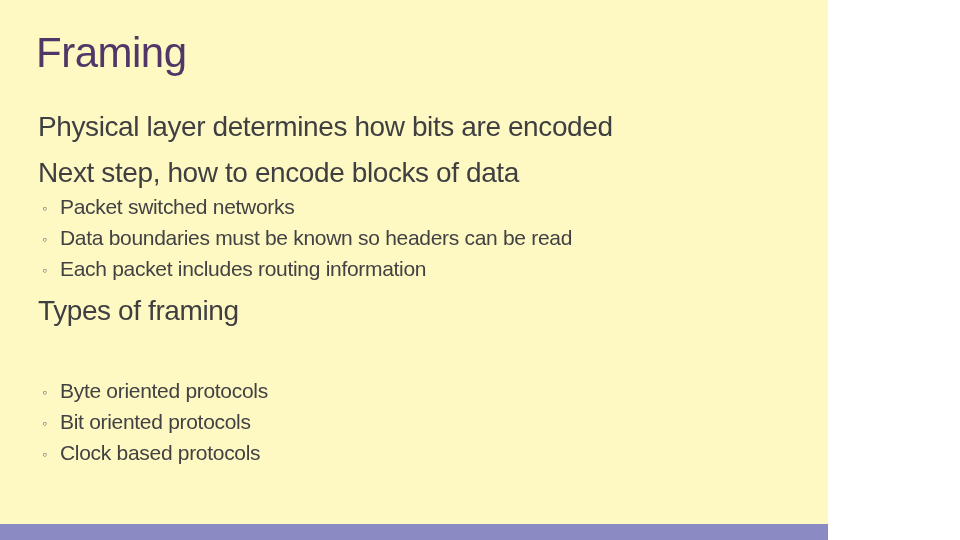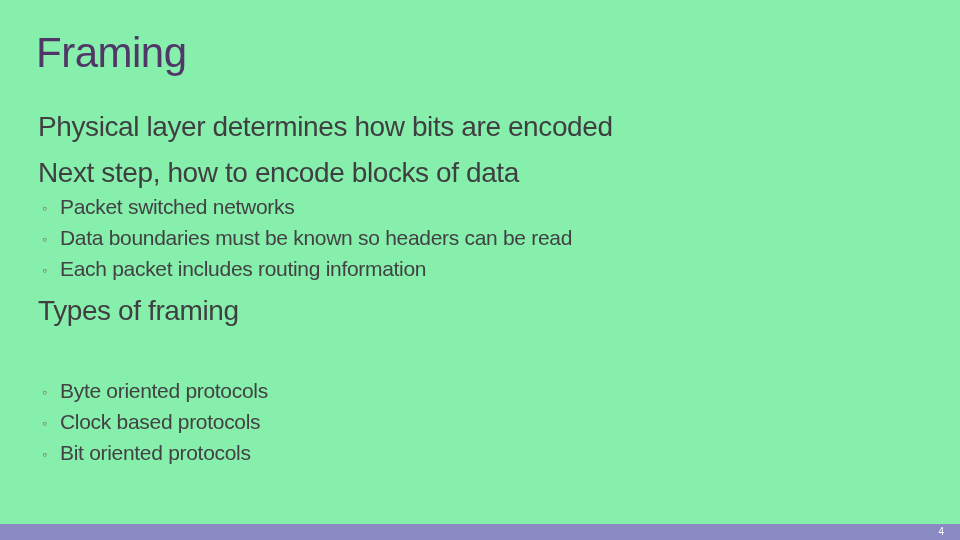--- a/index.html
+++ b/index.html
@@ -2,23 +2,23 @@
 <html><head>
 <meta charset="utf-8">
 <style>
   html, body {
     margin: 0;
     padding: 0;
     background: #ffffff;
   }
   .slide {
     position: relative;
-    width: 960px;
+    width: 828px;
     height: 540px;
-    background: #86efac;
+    background: #fef9c3;
     overflow: hidden;
     font-family: "Liberation Sans", "DejaVu Sans", sans-serif;
   }
   .title {
     position: absolute;
     left: 36px;
     top: 30px;
     margin: 0;
     font-size: 42px;
     line-height: 46px;
@@ -103,24 +103,24 @@
     </li>
   </ul>
 
   <div class="h heading3">Types of framing</div>
 
   <ul class="bullets bullets2">
     <li>
       <span class="marker">◦</span><span>Byte oriented protocols</span>
     </li>
     <li>
-      <span class="marker">◦</span><span>Clock based protocols</span>
+      <span class="marker">◦</span><span>Bit oriented protocols</span>
     </li>
     <li>
-      <span class="marker">◦</span><span>Bit oriented protocols</span>
+      <span class="marker">◦</span><span>Clock based protocols</span>
     </li>
   </ul>
 
   <div class="footer-bar">
     <span class="page-num">4</span>
   </div>
 
 </div>
 
 </body></html>

